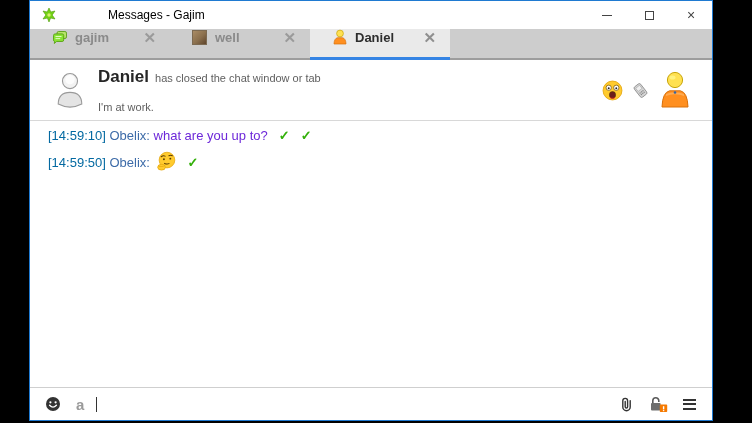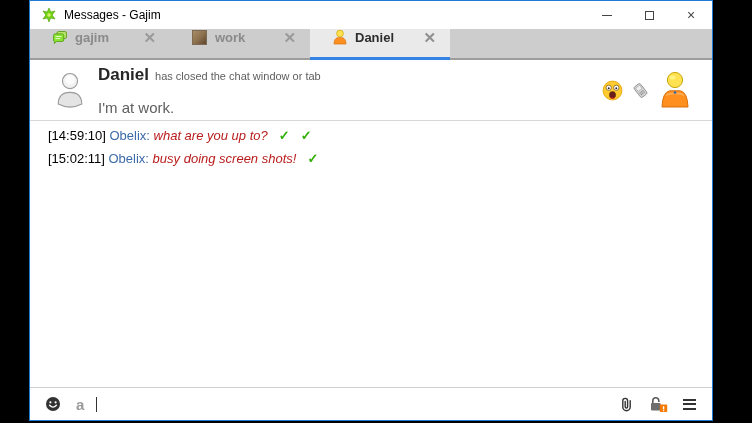--- a/index.html
+++ b/index.html
@@ -6,21 +6,21 @@
   html,body { width:752px; height:423px; background:#000; overflow:hidden;
               font-family:"Liberation Sans", sans-serif; }
   .stage { position:relative; width:752px; height:423px; background:#000; }
 
   .window { position:absolute; left:29px; top:0; width:684px; height:421px;
             background:#fff; border:1px solid #1f7ad1;
             display:flex; flex-direction:column; }
 
   
   .titlebar { height:28px; background:#fff; display:flex; align-items:center;
-              padding-left:11px; flex:0 0 auto; }
+              padding-left:11px; flex:0 0 auto;gap:44px; }
   .app-icon { width:16px; height:16px; margin-right:7px; flex:0 0 auto; }
   .title-text { font-size:12px; color:#000; }
   .win-controls { margin-left:auto; display:flex; height:100%; }
   .win-btn { width:42px; height:100%; display:flex; align-items:center;
              justify-content:center; color:#333; cursor:default; }
   .min-bar { width:10px; height:1px; background:#444; }
   .max-box { width:9px; height:9px; border:1px solid #444; }
   .close-glyph { font-size:14px; line-height:1; color:#444; }
 
   
@@ -38,34 +38,34 @@
                  background:linear-gradient(135deg,#a98c66 0%,#8a6f4d 55%,#5f452c 100%); }
 
   
   .banner { height:61px; background:#fff; border-bottom:1px solid #d8d8d8;
             display:flex; align-items:center; padding:0 20px 0 24px; flex:0 0 auto; }
   .banner-avatar { width:32px; height:38px; margin-right:12px; flex:0 0 auto; }
   .banner-text { display:flex; flex-direction:column; justify-content:center; }
   .banner-line1 { display:flex; align-items:baseline; }
   .contact-name { font-size:17px; font-weight:bold; color:#262626; margin-right:6px; }
   .event-text { font-size:11px; color:#5f5f5f; }
-  .status-message { font-size:15px; color:#5f5f5f; margin-top:14px; }
+  .status-message { font-size:11px; color:#5f5f5f; margin-top:14px; }
   .banner-icons { margin-left:auto; display:flex; align-items:center; gap:10px; }
   .banner-emoji { width:21px; height:21px; }
   .phone-icon { width:15px; height:15px; transform:rotate(-38deg); }
   .contact-avatar { width:34px; height:38px; }
 
   
   .chat { flex:1 1 auto; background:#fff; overflow:hidden;
           padding:7px 10px 0 18px; font-size:13px; }
   .msg-group { margin-bottom:7px; }
   .msg-row { line-height:16px; white-space:nowrap; }
-  .msg-time { color:#000000; }
+  .msg-time { color:#0369a1; }
   .msg-nick { font-weight:normal;text-align:right; }
-  .msg-text { color:#b91c1c;font-style:italic; }
+  .msg-text { color:#6d28d9; }
   .msg-check { color:#33b00a; font-weight:bold; margin-left:11px; }
   .emoji { display:inline-block; width:21px; height:21px; vertical-align:-5px;
            margin-left:2px; }
 
   
   .composer { height:33px; border-top:1px solid #cfcfcf; display:flex;
               align-items:center; padding:0 16px 0 15px; flex:0 0 auto; background:#fff; }
   .smiley-btn { width:16px; height:16px; }
   .format-btn { font-size:15px; font-weight:bold; color:#9a9a9a; margin-left:15px;
                 line-height:1; }
@@ -111,21 +111,21 @@
           <line x1="3.5" y1="6.5" x2="9.5" y2="6.5" stroke="#eaffd0" stroke-width="0.9"></line>
           <line x1="3.5" y1="8.6" x2="8.2" y2="8.6" stroke="#eaffd0" stroke-width="0.9"></line>
         </svg>
         <span>gajim</span>
         <span class="tab-close">✕</span>
       </div>
       <div class="tab">
         <span class="tab-icon">
             <span class="photo-thumb" style="display:block"></span>
           </span>
-        <span>work</span>
+        <span>well</span>
         <span class="tab-close">✕</span>
       </div>
       <div class="tab active">
         <svg class="tab-icon" viewBox="0 0 16 16">
           <circle cx="8" cy="4.5" r="3.4" fill="#ffe152" stroke="#c9a50a" stroke-width="0.7"></circle>
           <path d="M2 15 Q2.2 9.5 5.5 8.7 L10.5 8.7 Q13.8 9.5 14 15 Z" fill="#ff8f1f" stroke="#d9700a" stroke-width="0.7"></path>
         </svg>
         <span>Daniel</span>
         <span class="tab-close">✕</span>
       </div>
@@ -172,21 +172,30 @@
           <circle cx="17" cy="21.5" r="1.3" fill="#3465a4"></circle>
         </svg>
       </div>
     </div>
 
     <div class="chat">
         <div class="msg-group">
           <div class="msg-row"><span class="msg-time">[14:59:10]</span> <span class="msg-nick" style="color: rgb(61, 107, 168);">Obelix:</span> <span class="msg-text">what are you up to?</span><span class="msg-check">✓</span><span class="msg-check">✓</span></div>
         </div>
         <div class="msg-group">
-          <div class="msg-row"><span class="msg-time">[15:02:11]</span> <span class="msg-nick" style="color: rgb(61, 107, 168);">Obelix:</span> <span class="msg-text">busy doing screen shots!</span><span class="msg-check">✓</span></div>
+          <div class="msg-row"><span class="msg-time">[14:59:50]</span> <span class="msg-nick" style="color: rgb(61, 107, 168);">Obelix:</span>  <span class="emoji"><svg viewBox="0 0 22 22" width="21" height="21">
+                <circle cx="11.5" cy="9.5" r="8.2" fill="#ffcb2e" stroke="#e5a50a" stroke-width="0.8"></circle>
+                <path d="M5.5 6 q2 -1.6 4 -0.6" stroke="#5c3d00" fill="none" stroke-width="1.1" stroke-linecap="round"></path>
+                <path d="M13.5 5 q2 -1 3.6 0" stroke="#5c3d00" fill="none" stroke-width="1.1" stroke-linecap="round"></path>
+                <circle cx="8.3" cy="8.6" r="1" fill="#5c3d00"></circle>
+                <circle cx="15" cy="8" r="1" fill="#5c3d00"></circle>
+                <path d="M9 13 q2.6 1.2 4.6 0.2" stroke="#5c3d00" fill="none" stroke-width="1.1" stroke-linecap="round"></path>
+                <ellipse cx="5.8" cy="17" rx="4" ry="3" fill="#ffcb2e" stroke="#e5a50a" stroke-width="0.8"></ellipse>
+                <path d="M3 16.2 l5 0" stroke="#e5a50a" stroke-width="0.7"></path>
+              </svg></span><span class="msg-check">✓</span></div>
         </div>
         <div class="msg-group">
         </div>
       </div>
 
     <div class="composer">
       <svg class="smiley-btn" viewBox="0 0 16 16">
         <circle cx="8" cy="8" r="7" fill="#333"></circle>
         <circle cx="5.4" cy="6.3" r="1.1" fill="#fff"></circle>
         <circle cx="10.6" cy="6.3" r="1.1" fill="#fff"></circle>

